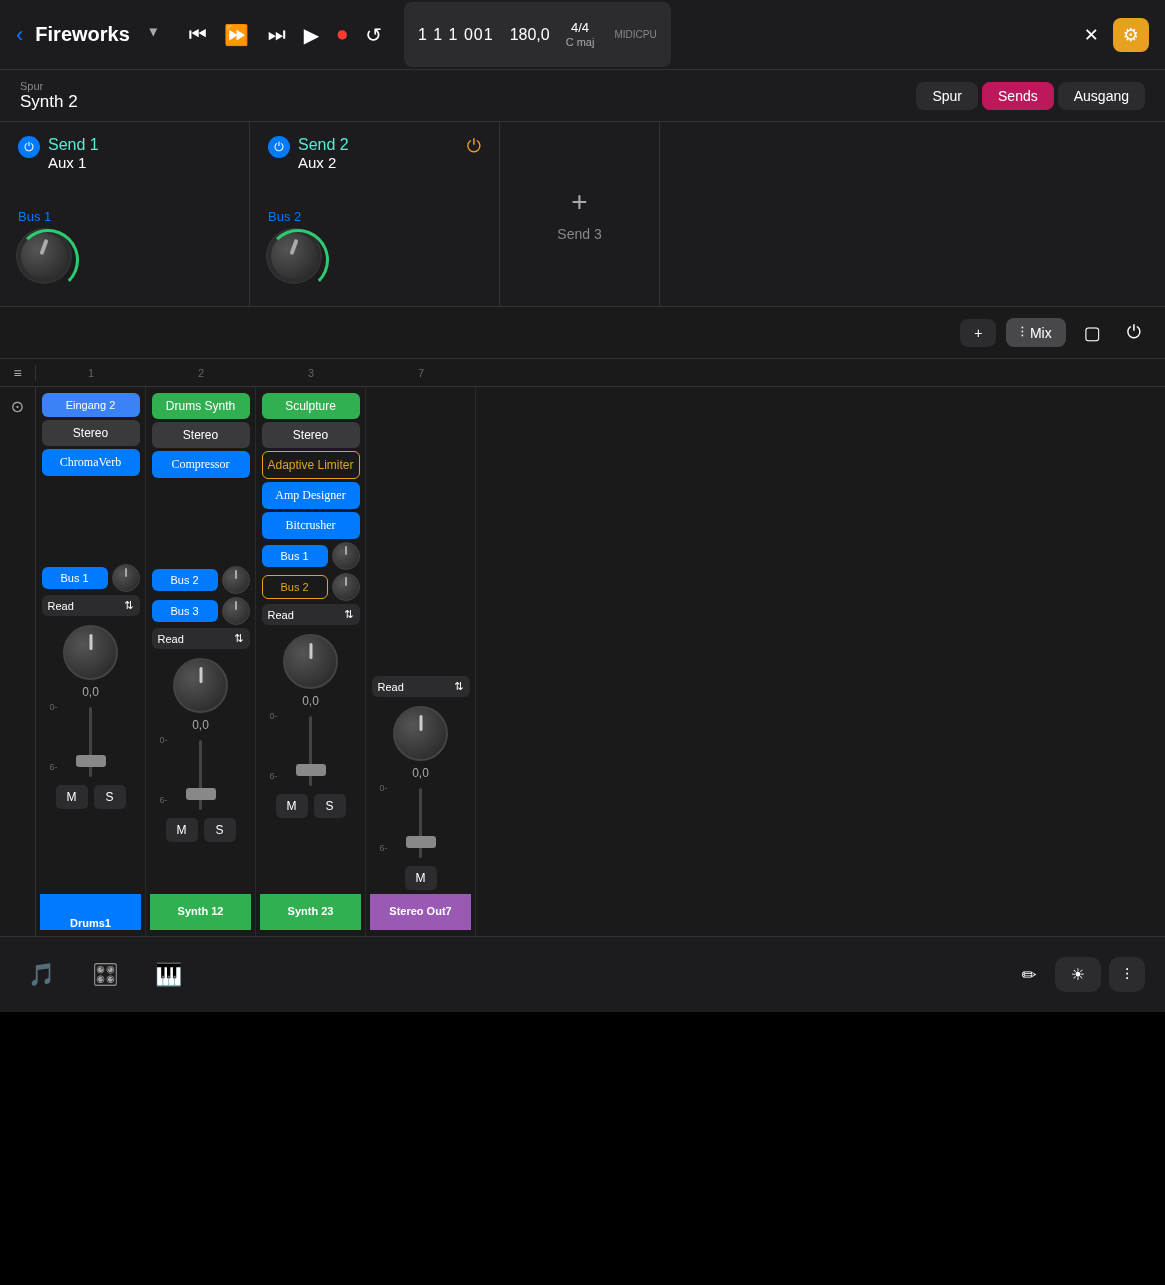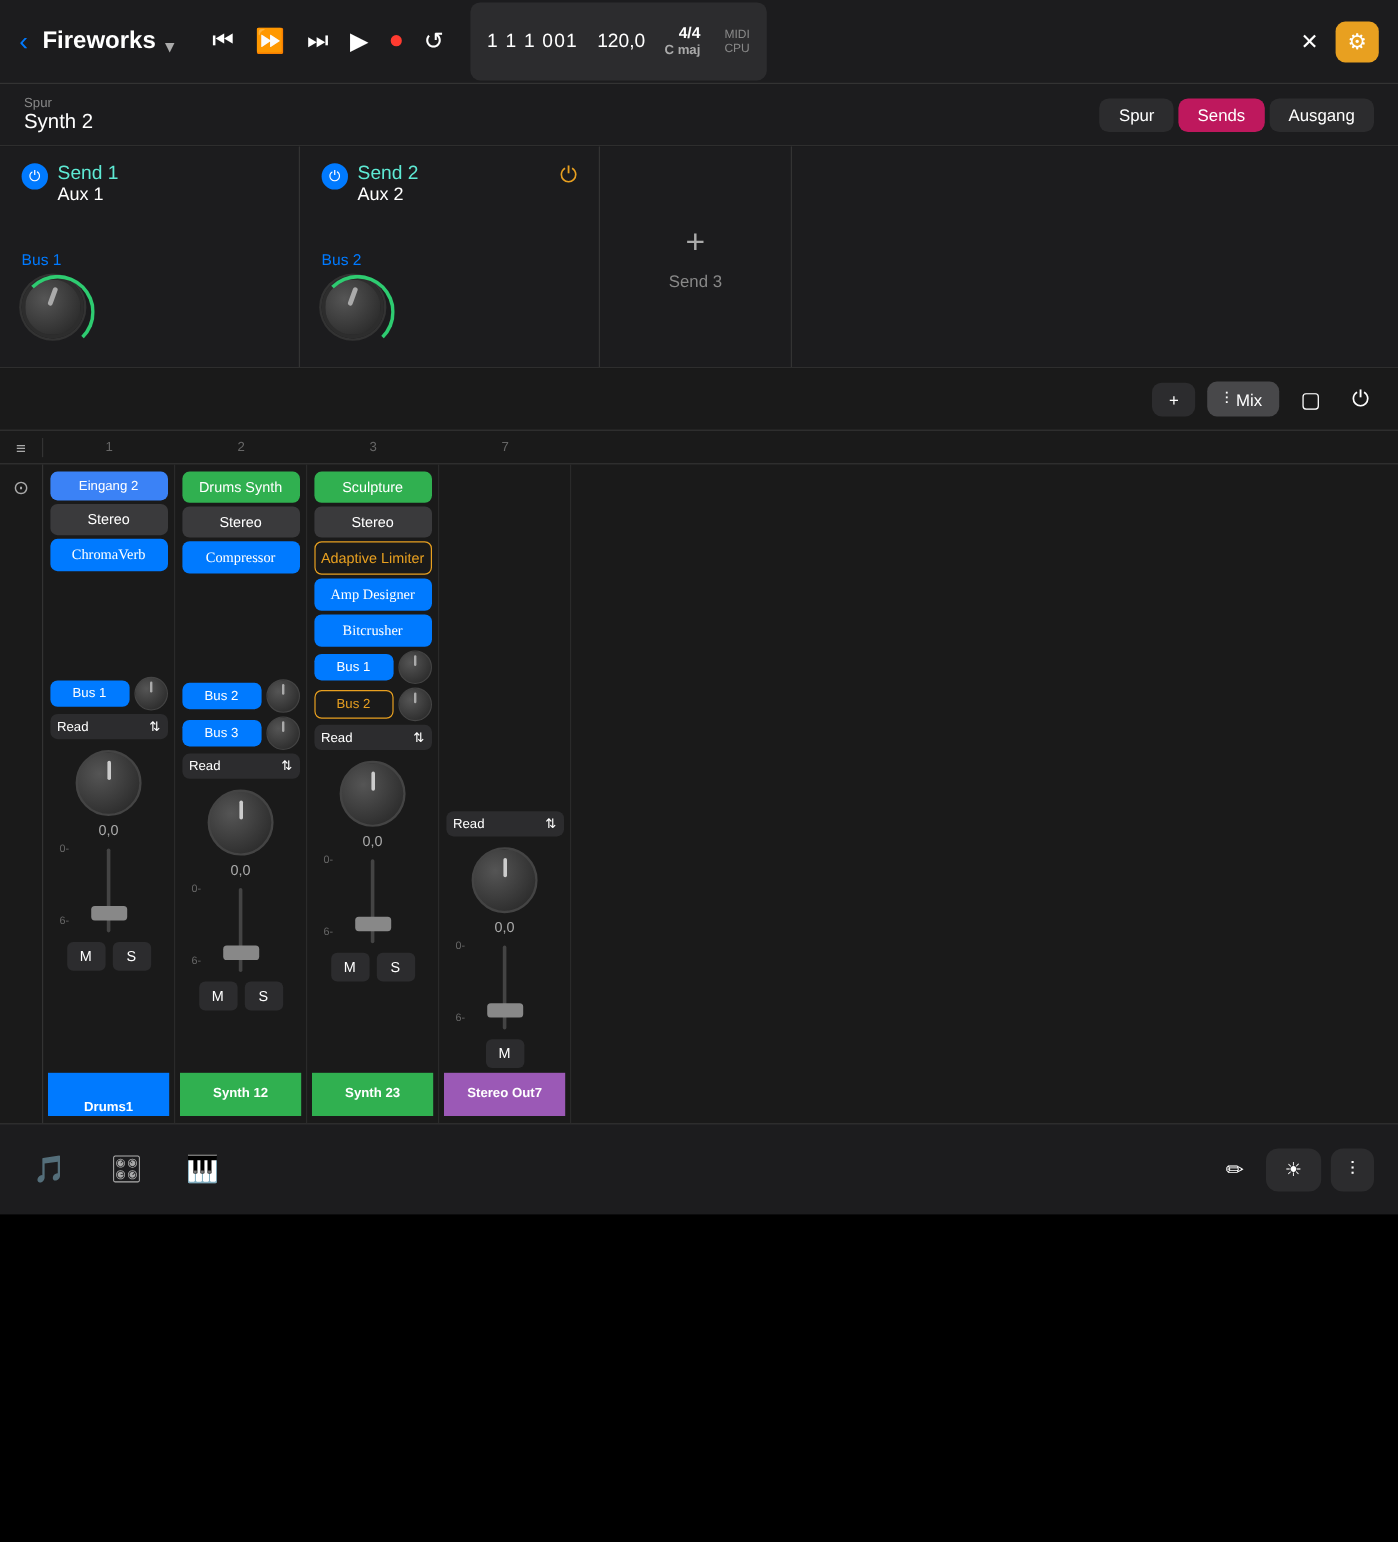--- a/index.html
+++ b/index.html
@@ -25,22 +25,22 @@
     }
     .top-bar .back-btn {
       color: #007aff;
       font-size: 22px;
       cursor: pointer;
       background: none;
       border: none;
     }
     .project-name {
       display: flex;
-      align-items: flex-end;
-      gap: 8px;
+      align-items: flex-start;
+      gap: 20px;
       font-size: 20px;
       font-weight: 600;
     }
     .project-name .chevron {
       color: #aaa;
       font-size: 14px;
     }
     .transport-controls {
       display: flex;
       align-items: center;
@@ -76,26 +76,25 @@
       letter-spacing: 1px;
       color: #fff;
     }
     .position-display .bpm {
       font-size: 16px;
       font-weight: 500;
     }
     .position-display .time-sig {
       font-size: 13px;
       line-height: 1.2;
-      text-align: right;
-      font-weight: bold;
+      text-align: center;
     }
     .midi-cpu {
       display: flex;
-      flex-direction: column;
+      flex-direction: row;
       font-size: 10px;
       color: #888;
       gap: 0;
       margin-left: 4px;
     }
     .top-bar-right {
       display: flex;
       align-items: center;
       gap: 10px;
       margin-left: auto;
@@ -528,21 +527,21 @@
   <div class="transport-controls">
     <button class="transport-btn">⏮</button>
     <button class="transport-btn">⏩</button>
     <button class="transport-btn">⏭</button>
     <button class="transport-btn">▶</button>
     <button class="record-btn">⏺</button>
     <button class="transport-btn">↺</button>
   </div>
   <div class="position-display">
     <span class="pos-text">1  1  1 001</span>
-    <span class="bpm">120,0</span>
+    <span class="bpm">180,0</span>
     <div class="time-sig">
       <div>4/4</div>
       <div style="color:#aaa;font-size:11px;">C maj</div>
     </div>
     <div class="midi-cpu">
       <span>MIDI</span>
       <span>CPU</span>
     </div>
   </div>
   <div class="top-bar-right">

